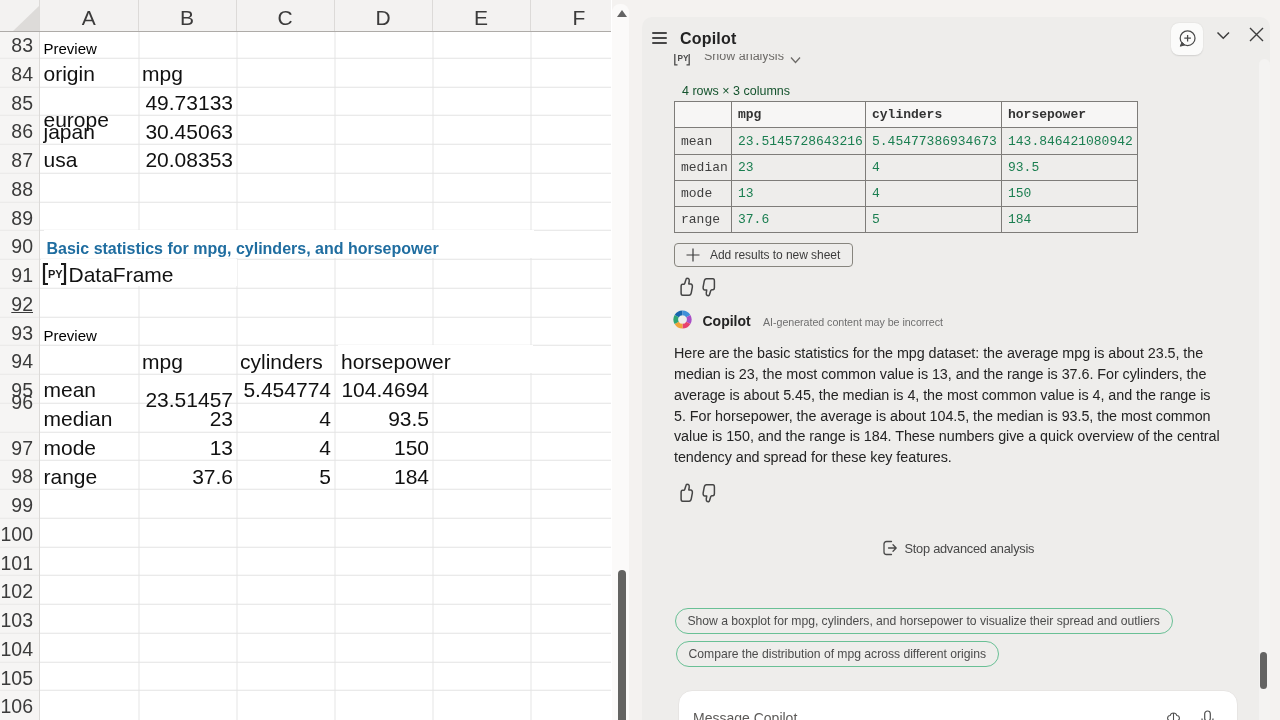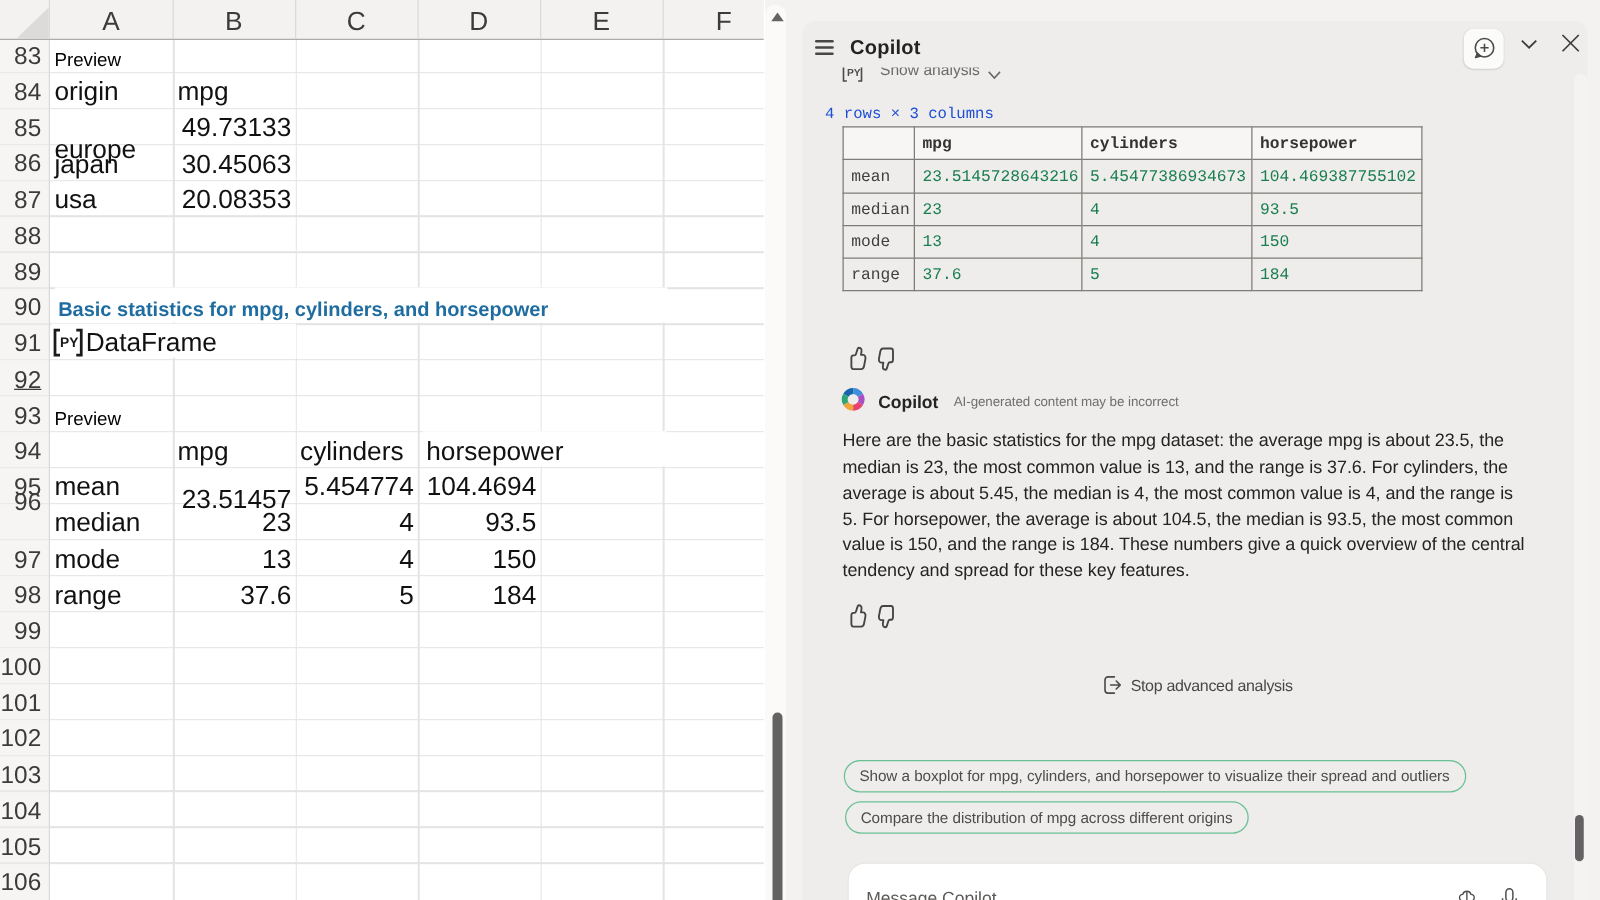--- a/index.html
+++ b/index.html
@@ -37,21 +37,21 @@
   #panel{left:642px;top:17px;width:628px;height:703px;background:#eeedeb;border-radius:10px 10px 0 0;}
   #panel .t{position:absolute;white-space:nowrap;text-align:right;}
 
   #burger div{position:absolute;left:0;width:15.5px;height:1.5px;background:#474747;border-radius:1px;}
   #cpTitle{left:38px;top:12.5px;font-size:16px;letter-spacing:0.2px;font-weight:bold;color:#232323;}
   #newchat{left:529px;top:6px;width:32px;height:32px;background:#fbfbfa;border-radius:8px;box-shadow:0 0.5px 1.5px rgba(0,0,0,.12);}
 
   #clipRow{left:0;top:36.5px;width:628px;height:13px;overflow:hidden;}
   #showA{position:absolute;left:62px;top:-4.5px;font-size:12.5px;color:#6d6b68;}
 
-  #rowsLbl{left:18px;top:66.5px;font-size:12.5px;color:#1d4ed8;font-family:Liberation Mono, monospace;}
+  #rowsLbl{left:40px;top:66.5px;font-size:12.5px;color:#14532d;}
 
   
   #stable{left:32px;top:84.3px;border-collapse:collapse;font-family:"Liberation Mono",monospace;font-size:13px;}
   #stable td{border:1px solid #7e7c79;height:25.2px;padding:0 0 0 6px;vertical-align:middle;}
   #stable .hd{font-weight:bold;color:#333;background:#f7f6f5;}
   #stable .rl{color:#3f3f3f;}
   #stable .gv{color:#1a7e50;}
 
   #addbtn{left:32px;top:226px;width:177px;height:22px;border:1px solid #87857e;border-radius:4px;display:flex;align-items:center;color:#3c3c3c;font-size:12px;letter-spacing:-0.05px;}
   .thumbs svg{position:absolute;top:0;}
@@ -187,21 +187,21 @@
         <tr>
           <td class="hd" style="width:50px"></td>
           <td class="hd" style="width:127px">mpg</td>
           <td class="hd" style="width:129px">cylinders</td>
           <td class="hd" style="width:129px">horsepower</td>
         </tr>
     <tr>
           <td class="rl">mean</td>
           <td class="gv">23.5145728643216</td>
           <td class="gv">5.45477386934673</td>
-          <td class="gv">104.469387755102</td>
+          <td class="gv">143.846421080942</td>
         </tr>
     <tr>
           <td class="rl">median</td>
           <td class="gv">23</td>
           <td class="gv">4</td>
           <td class="gv">93.5</td>
         </tr>
     <tr>
           <td class="rl">mode</td>
           <td class="gv">13</td>
@@ -210,20 +210,26 @@
         </tr>
     <tr>
           <td class="rl">range</td>
           <td class="gv">37.6</td>
           <td class="gv">5</td>
           <td class="gv">184</td>
         </tr>
   </tbody>
     </table>
 
+  <div class="abs" id="addbtn">
+    <svg style="margin:0 10px 0 11px" width="14" height="14" viewBox="0 0 14 14">
+      <path d="M7 0.5 V13.5 M0.5 7 H13.5" stroke="#3c3c3c" stroke-width="1.2"></path>
+    </svg>
+    Add results to new sheet
+  </div>
 
   <div class="abs thumbs" style="left:37px;top:258.5px;width:80px;height:24px;" id="th1">
       <span style="position:absolute;left:0;top:0">
         <svg style="display:block" width="14.5" height="22" viewBox="0 0 20 20" preserveAspectRatio="none">
           <path d="M12.8 2.2 c1 0.3 1.5 1.3 1.3 2.4 l-0.6 2.6 h2.7 c1.5 0 2.6 1.4 2.2 2.9 l-1.5 5.2 c-0.4 1.3 -1.6 2.2 -3 2.2 h-9 c-1.1 0 -2 -0.9 -2 -2 v-6 c0 -1.1 0.9 -2 2 -2 h1.6 c0.6 0 1.2 -0.4 1.5 -1 l1.7 -3.5 c0.4 -0.9 1.3 -1.2 2.1 -0.8 Z" fill="none" stroke="#454545" stroke-width="1.5" stroke-linejoin="round" vector-effect="non-scaling-stroke"></path>
         </svg>
       </span>
       <span style="position:absolute;left:23px;top:0">
         <svg style="display:block;transform:rotate(180deg)" width="14.5" height="22" viewBox="0 0 20 20" preserveAspectRatio="none">
           <path d="M12.8 2.2 c1 0.3 1.5 1.3 1.3 2.4 l-0.6 2.6 h2.7 c1.5 0 2.6 1.4 2.2 2.9 l-1.5 5.2 c-0.4 1.3 -1.6 2.2 -3 2.2 h-9 c-1.1 0 -2 -0.9 -2 -2 v-6 c0 -1.1 0.9 -2 2 -2 h1.6 c0.6 0 1.2 -0.4 1.5 -1 l1.7 -3.5 c0.4 -0.9 1.3 -1.2 2.1 -0.8 Z" fill="none" stroke="#454545" stroke-width="1.5" stroke-linejoin="round" vector-effect="non-scaling-stroke"></path>

